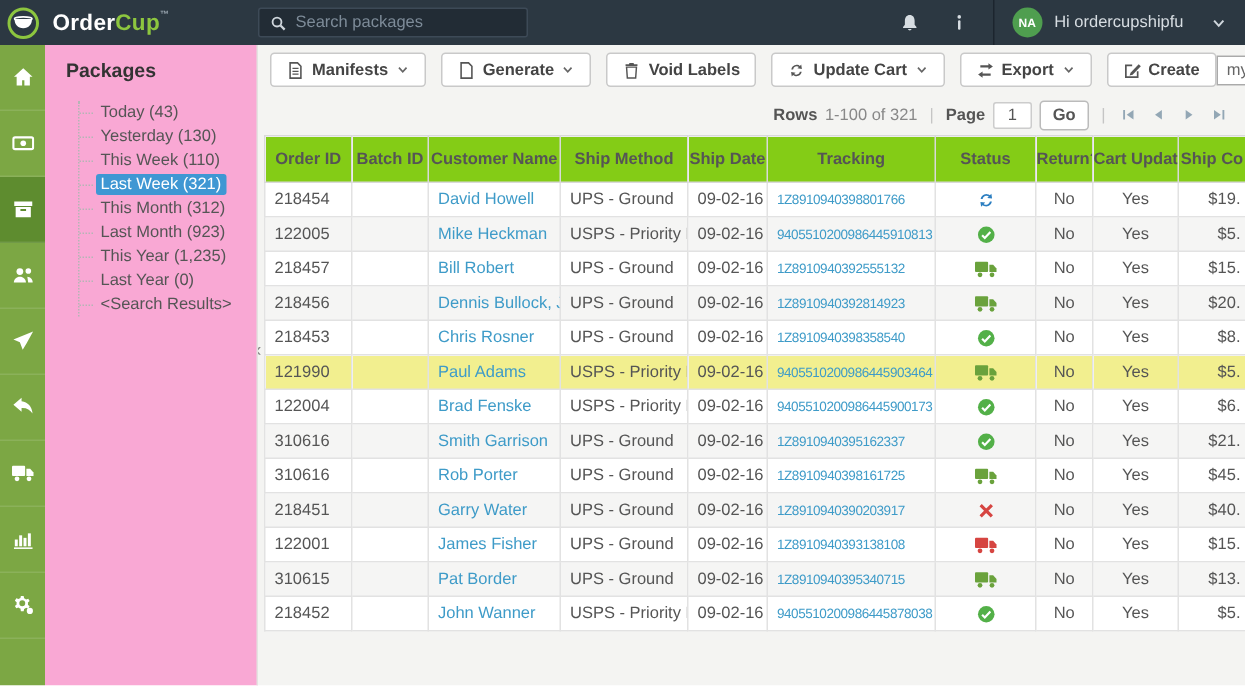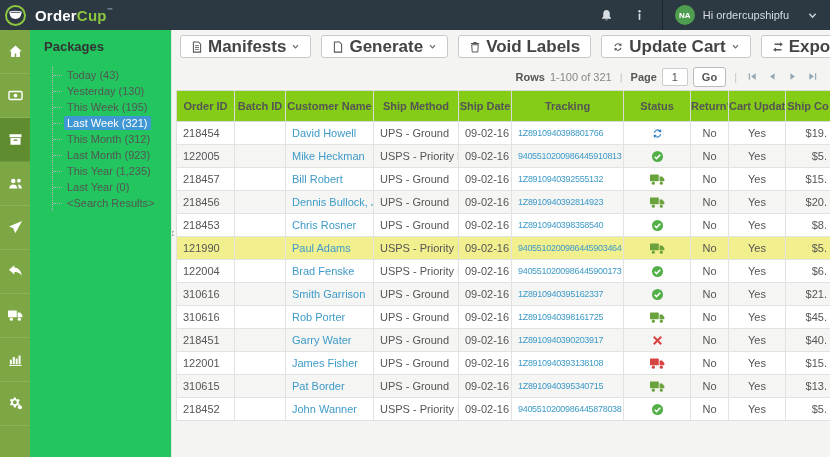--- a/index.html
+++ b/index.html
@@ -32,39 +32,39 @@
   
   .main { flex:1; display:flex; min-height:0; }
 
   
   .rail { width:30px; background:var(--rail-green); flex:0 0 30px; }
   .rail-item { height:44px; display:flex; align-items:center; justify-content:center; color:#fff; border-bottom:1px solid rgba(255,255,255,.12); cursor:pointer; }
   .rail-item svg { width:15px; height:15px; }
   .rail-item.active { background:var(--rail-active); }
 
   
-  .panel { width:142px; flex:0 0 142px; background:#22c55e; border-right:1px solid #e3e3e0; padding-top:9px; }
+  .panel { width:142px; flex:0 0 142px; background:#f9a8d4; border-right:1px solid #e3e3e0; padding-top:9px; }
   .panel-title { font-size:13px; font-weight:bold; color:#333; padding-left:14px; margin-bottom:13px; }
   .tree { padding-left:10px; font-size:11px; color:#555; }
   .tree-root { display:flex; align-items:center; gap:4px; font-weight:bold; color:#444; margin-bottom:2px; cursor:pointer; }
   .tree-root .sq { width:10px; height:10px; }
   .tree-children { margin-left:12px; border-left:1px dotted #b5b5b5; }
   .tree-item { position:relative; padding:1px 2px 1px 11px; line-height:14px; white-space:nowrap; cursor:pointer; }
   .tree-item::before { content:""; position:absolute; left:0; top:8px; width:9px; border-top:1px dotted #b5b5b5; }
   .tree-item-label { display:inline-block; padding:0 3px; border-radius:2px; }
   .tree-item.selected .tree-item-label { background:var(--selected-blue); color:#fff; }
 
   
   .content { flex:1; position:relative; background:#f4f4f2; min-width:0; overflow:hidden; }
   .collapse { position:absolute; left:-2px; top:196px; color:#888; font-size:13px; line-height:13px; cursor:pointer; }
 
   
   .toolbar { height:33px; display:flex; align-items:center; padding-left:8px; }
   .tb-buttons { display:flex; align-items:center; gap:10px; }
-  .tb-btn { display:flex; align-items:center; gap:5px; height:23px; padding:0 10px; background:#fff; border:1px solid #c9c9c9; border-radius:3px; font-size:17px; font-weight:bold; color:#444; font-family:inherit; cursor:pointer; white-space:nowrap; }
+  .tb-btn { display:flex; align-items:center; gap:5px; height:23px; padding:0 10px; background:#fff; border:1px solid #c9c9c9; border-radius:3px; font-size:11px; font-weight:bold; color:#444; font-family:inherit; cursor:pointer; white-space:nowrap; }
   .tb-btn .icon { width:12px; height:12px; color:#555; }
   .tb-btn .bchev { width:9px; height:9px; color:#666; }
   .store-select { margin-left:auto; margin-right:8px; width:82px; height:20px; background:#fff; border:1px solid #aaa; display:flex; align-items:center; cursor:pointer; }
   .store-label { flex:1; padding-left:6px; color:#666; font-size:11px; }
 
   
   .pager { height:27px; display:flex; align-items:center; justify-content:flex-end; padding-right:10px; gap:5px; color:#888; }
   .pg-rows { font-weight:bold; color:#555; }
   .pg-sep { color:#c5c5c5; margin:0 3px; }
   .pg-page { color:#555; font-weight:bold; }
@@ -98,20 +98,29 @@
 <div class="app">
   <header class="topbar">
     <div class="brand">
       <span class="logo icon">
           <svg viewBox="0 0 16 16" fill="currentColor">
             <path d="M2.6 5.4h10.8c.2 3.3-2 5.8-5.4 5.8S2.4 8.7 2.6 5.4z"></path>
             <ellipse cx="8" cy="5.2" rx="5.5" ry="1.2" fill="none" stroke="currentColor" stroke-width="1"></ellipse>
           </svg>
         </span>
       <span class="brand-text"><span class="b1">Order</span><span class="b2">Cup</span><sup class="tm">™</sup></span>
+    </div>
+    <div class="searchbox">
+      <span class="icon s-icon">
+          <svg viewBox="0 0 16 16">
+            <circle cx="6.8" cy="6.8" r="4.3" fill="none" stroke="currentColor" stroke-width="1.8"></circle>
+            <line x1="10.2" y1="10.2" x2="14.2" y2="14.2" stroke="currentColor" stroke-width="2.2"></line>
+          </svg>
+        </span>
+      <input class="search-input" type="text" placeholder="Search packages" style="">
     </div>
     <div class="top-right">
       <span class="icon bell">
           <svg viewBox="0 0 16 16" fill="currentColor">
             <path d="M8 1.3C5.5 1.3 4 3.3 4 5.9v3.3L2.5 11v.9h11V11L12 9.2V5.9c0-2.6-1.5-4.6-4-4.6z"></path>
             <path d="M6.4 12.8a1.7 1.7 0 0 0 3.2 0z"></path>
           </svg>
         </span>
       <span class="icon info">
           <svg viewBox="0 0 10 16" fill="currentColor">
@@ -209,21 +218,21 @@
           </span>
         </div>
       </nav>
 
     <aside class="panel">
       <div class="panel-title">Packages</div>
       <div class="tree">
         <div class="tree-children">
             <div class="tree-item"><span class="tree-item-label">Today (43)</span></div>
             <div class="tree-item"><span class="tree-item-label">Yesterday (130)</span></div>
-            <div class="tree-item"><span class="tree-item-label">This Week (195)</span></div>
+            <div class="tree-item"><span class="tree-item-label">This Week (110)</span></div>
             <div class="tree-item selected"><span class="tree-item-label">Last Week (321)</span></div>
             <div class="tree-item"><span class="tree-item-label">This Month (312)</span></div>
             <div class="tree-item"><span class="tree-item-label">Last Month (923)</span></div>
             <div class="tree-item"><span class="tree-item-label">This Year (1,235)</span></div>
             <div class="tree-item"><span class="tree-item-label">Last Year (0)</span></div>
             <div class="tree-item"><span class="tree-item-label">&lt;Search Results&gt;</span></div>
           </div>
       </div>
     </aside>
 

